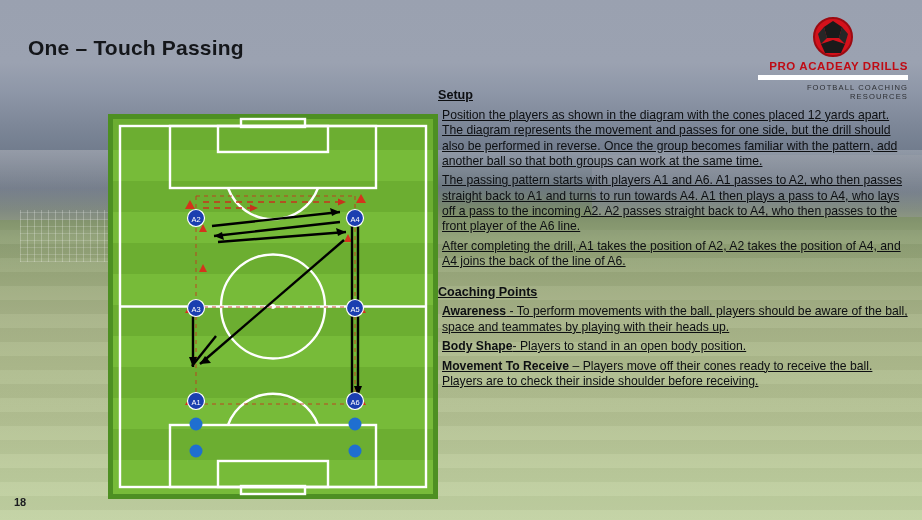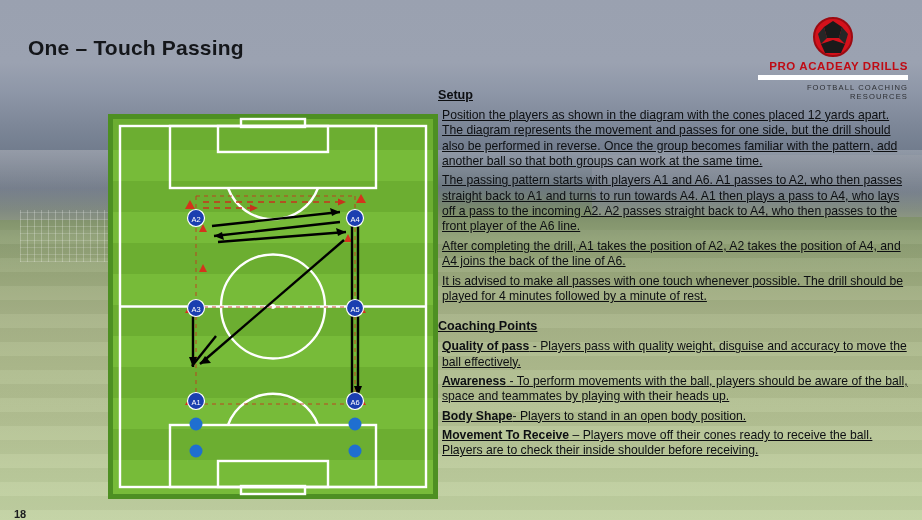--- a/index.html
+++ b/index.html
@@ -68,21 +68,21 @@
   .logo .ball { width:42px; height:42px; margin:0 auto 2px auto; position:relative; }
   .logo .brand {
     font-size:11.5px; font-weight:bold; color:#c00b14; letter-spacing:.6px;
   }
   .logo .sub {
     font-size:7.6px; color:#2d2f33; letter-spacing:1.1px; margin-top:3px;
     border-top:5px solid #ffffff; padding-top:3px;
   }
 
   .page-num {
-    position:absolute; left:14px; bottom:0;
+    position:absolute; left:14px; bottom:12px;
     font-size:11px; font-weight:bold; color:#1b1d20;
   }
 
   
   .pitch-wrap {
     position:absolute; left:92px; top:114px; width:330px; height:455px;padding-left:16px;
   }
   .pitch-svg { display:block; }
 
   
@@ -246,23 +246,21 @@
       <circle cx="247" cy="337" r="6.5"></circle>
     </g>
   </svg>
 </div>
 
 <div class="content">
   <h3>Setup</h3>
   <p>Position the players as shown in the diagram with the cones placed 12 yards apart. The diagram represents the movement and passes for one side, but the drill should also be performed in reverse. Once the group becomes familiar with the pattern, add another ball so that both groups can work at the same time.</p>
   <p>The passing pattern starts with players A1 and A6. A1 passes to A2, who then passes straight back to A1 and turns to run towards A4. A1 then plays a pass to A4, who lays off a pass to the incoming A2. A2 passes straight back to A4, who then passes to the front player of the A6 line.</p>
   <p>After completing the drill, A1 takes the position of A2, A2 takes the position of A4, and A4 joins the back of the line of A6.</p>
-  <p>It is advised to make all passes with one touch whenever possible. The drill should be played for 4 minutes followed by a minute of rest.</p>
 
   <div class="gap"></div>
 
   <h3>Coaching Points</h3>
 
-  <p class="cp-item"><b>Quality of pass</b><span> - Players pass with quality weight, disguise and accuracy to move the ball effectively.</span></p>
   <p class="cp-item"><b>Awareness</b><span> - To perform movements with the ball, players should be aware of the ball, space and teammates by playing with their heads up.</span></p>
   <p class="cp-item"><b>Body Shape</b><span>- Players to stand in an open body position.</span></p>
   <p class="cp-item"><b>Movement To Receive</b><span> – Players move off their cones ready to receive the ball. Players are to check their inside shoulder before receiving.</span></p>
 </div>
 
 </body></html>

